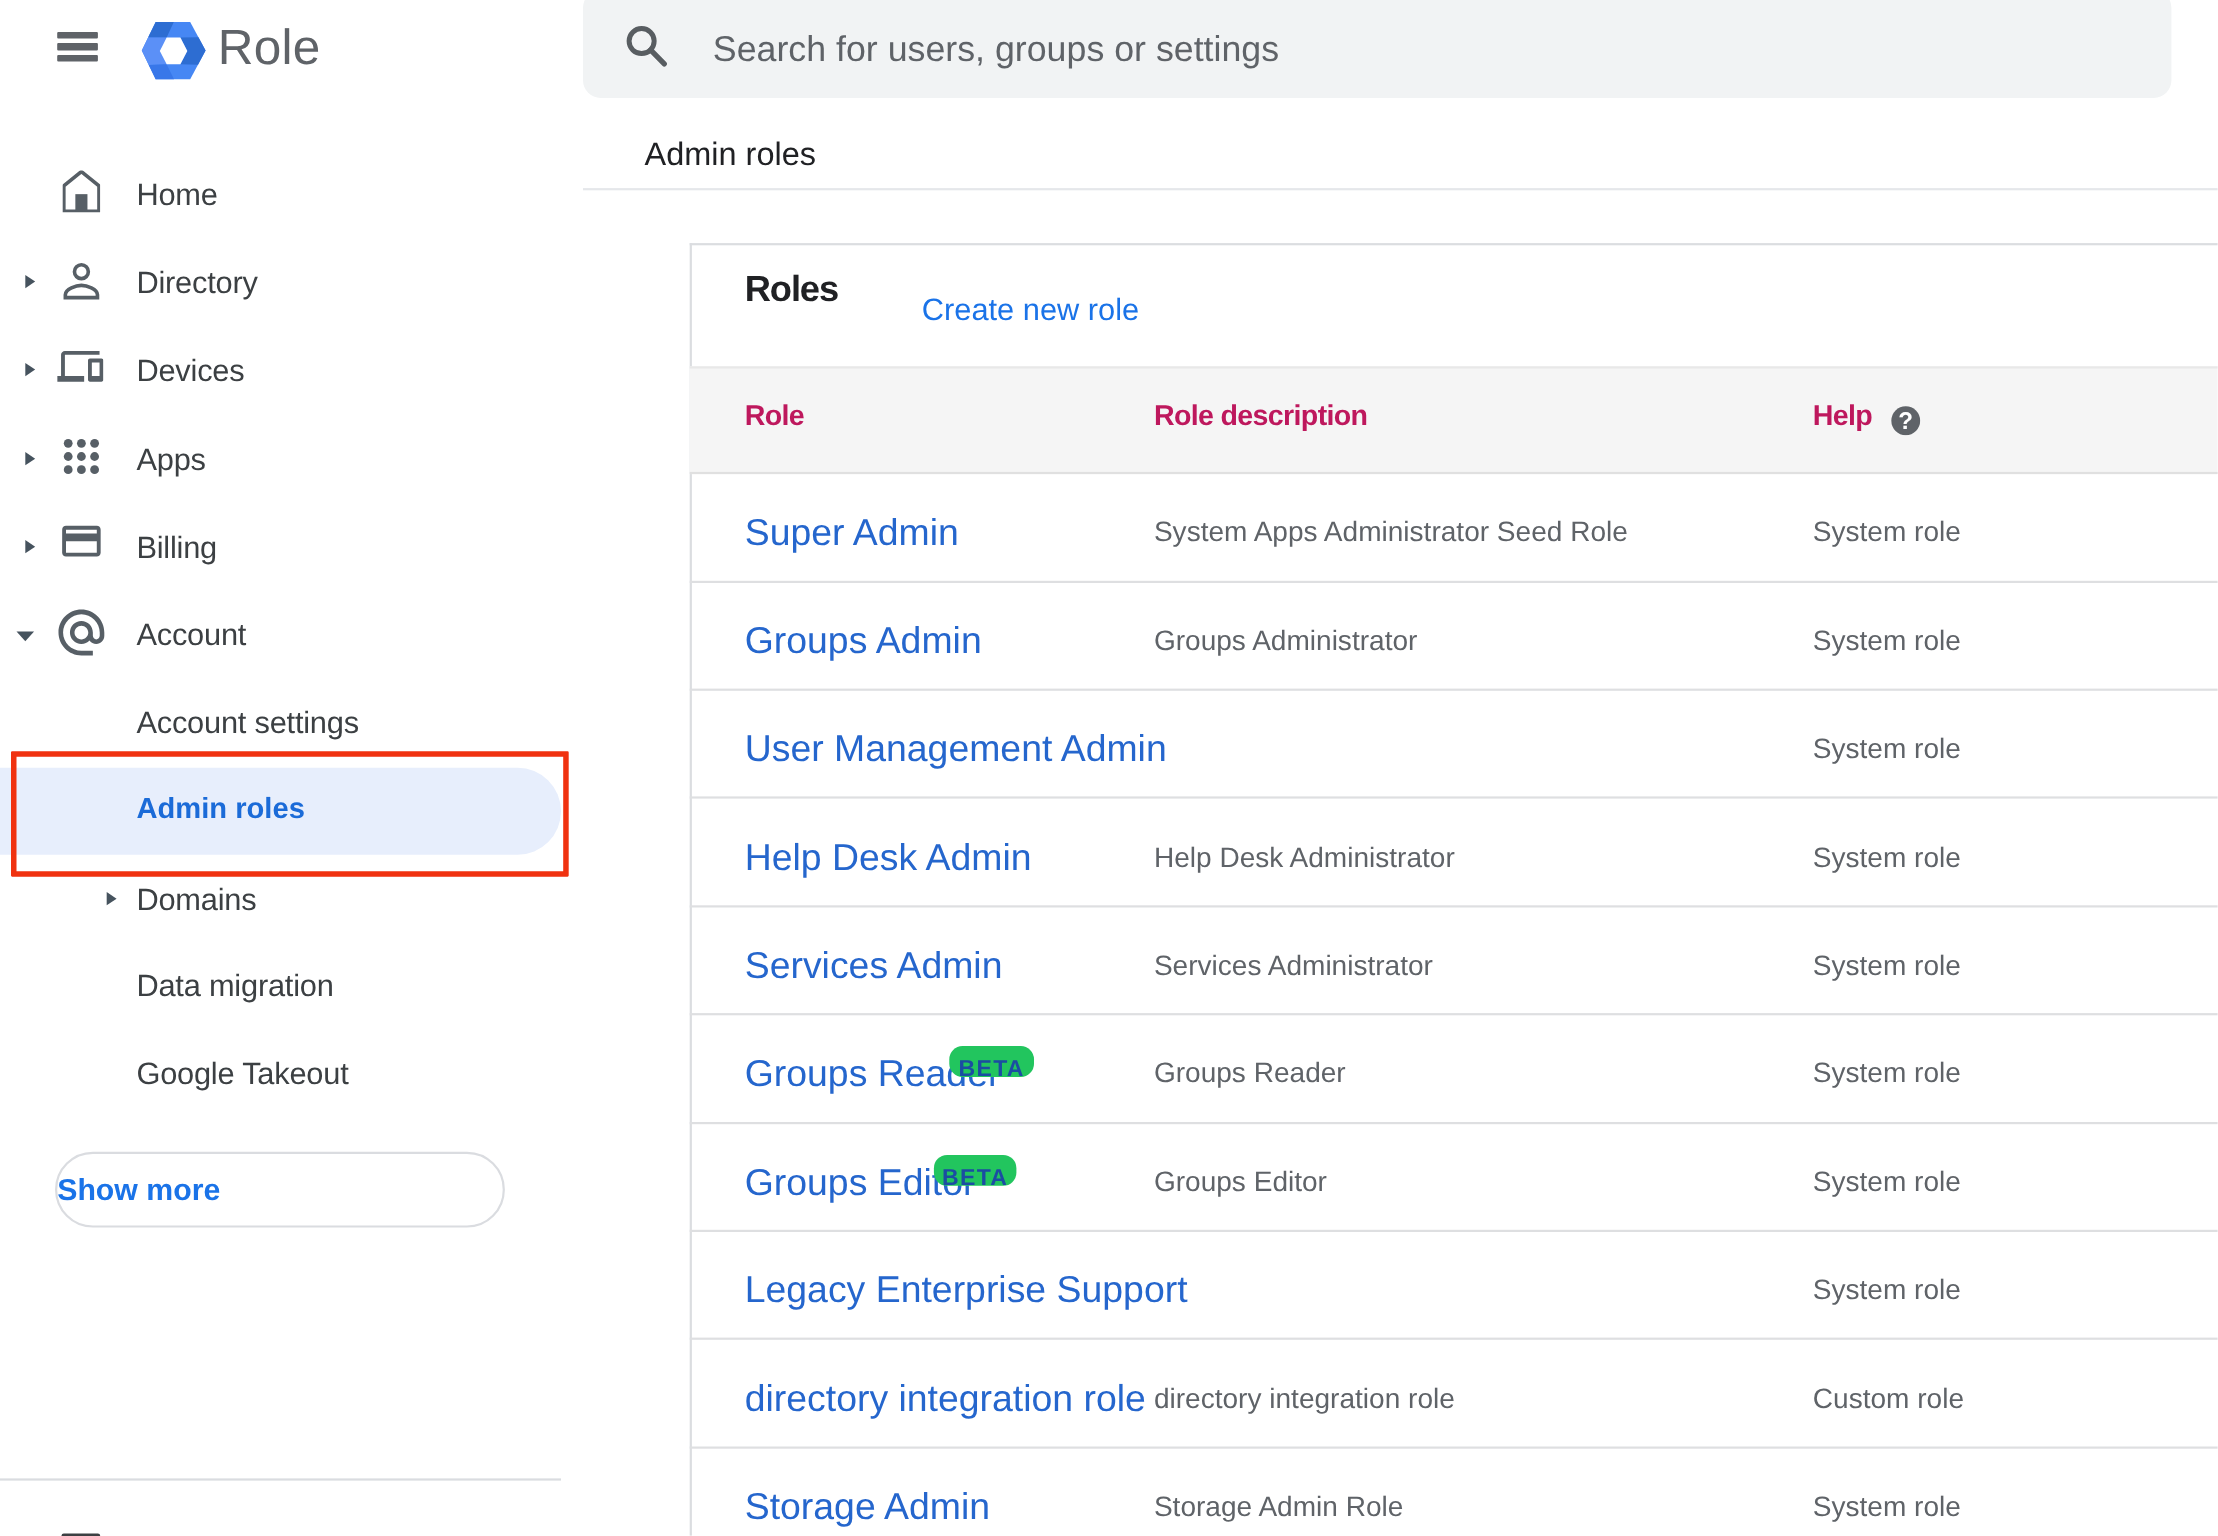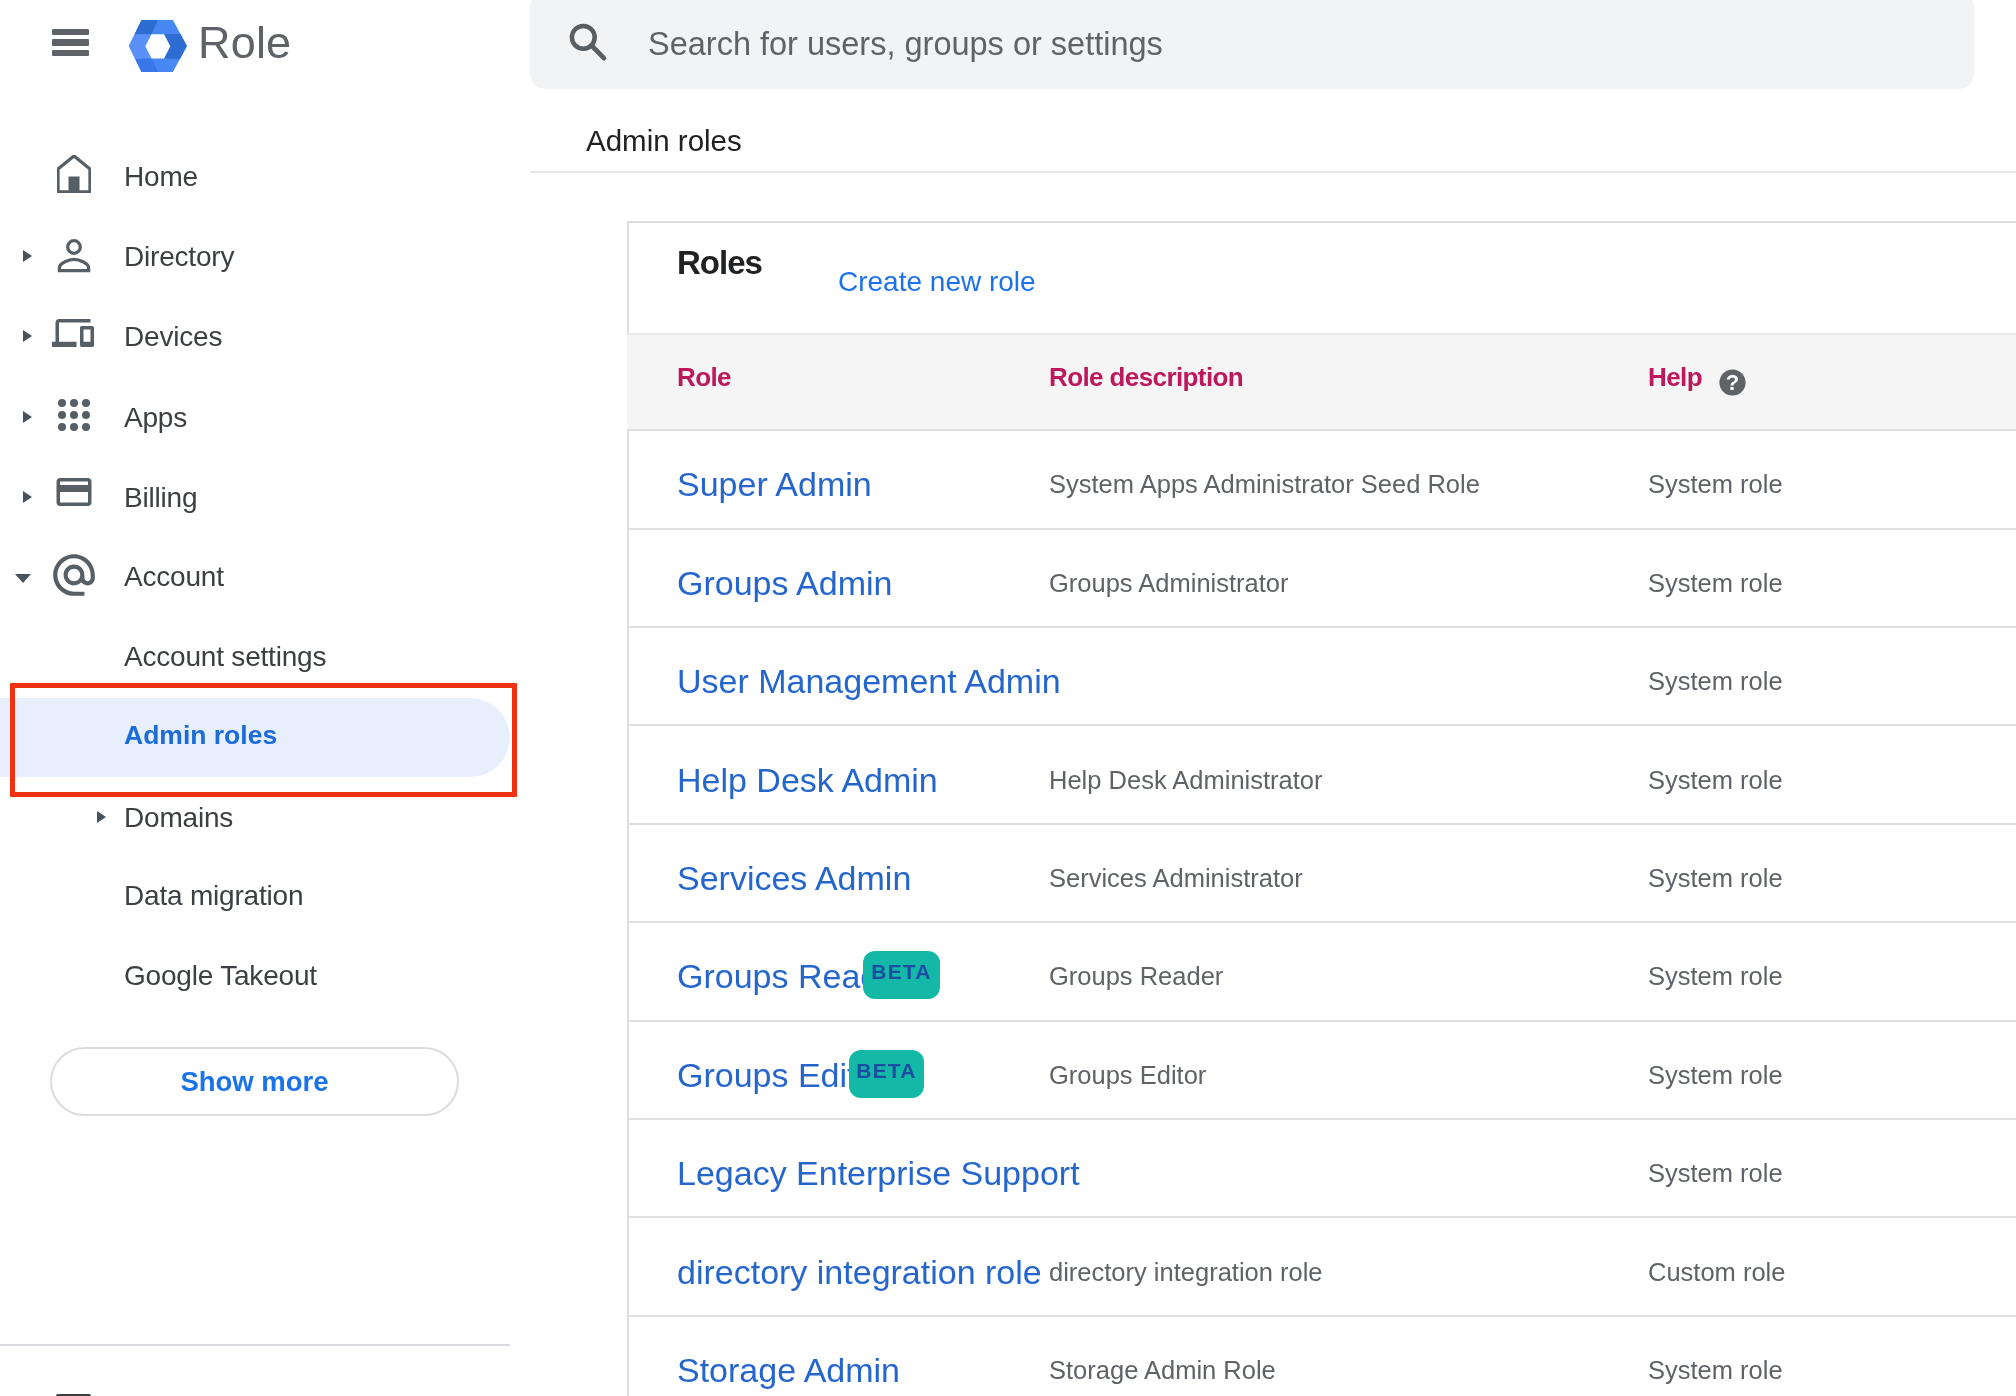--- a/index.html
+++ b/index.html
@@ -17,32 +17,32 @@
     border-left:2px solid #dbdde0; border-top:2px solid #dbdde0; background:#fff; }
   .roles-title { position:absolute; left:677px; top:239px; font-size:33px; letter-spacing:-1px; font-weight:bold; color:#202124; line-height:48px;}
   .createlink { position:absolute; left:838px; top:261px; font-size:28px; color:#1a73e8; line-height:42px; }
   .thead { position:absolute; left:627px; top:333px; width:1389px; height:98px; background:#f5f5f5;
     border-top:2px solid #e8e8e8; border-bottom:2px solid #e0e0e0; }
   .th { position:absolute; font-size:26px; font-weight:bold; color:#be185d; top:360px; line-height:34px; letter-spacing:-0.6px;}
   .row { position:absolute; left:627px; width:1389px; height:98.4px; border-bottom:2px solid #dedfe1; }
   .rlink { position:absolute; left:50px; white-space:nowrap; font-size:34px; color:#2566cd; top:36px; line-height:34px; }
   .rdesc { position:absolute; left:422px; white-space:nowrap; font-size:25.5px; color:#5f6368; top:36px; line-height:34px; }
   .rtype { position:absolute; left:1021px; white-space:nowrap; font-size:25.5px; color:#5f6368; top:36px; line-height:34px; }
-  .beta { position:absolute; height:48px; background:#14b8a6; border-radius:12px; color:#1b4da2;
+  .beta { position:absolute; height:28px; background:#22c55e; border-radius:12px; color:#1b4da2;
     font-size:21px; font-weight:bold; letter-spacing:1.2px; text-align:center; line-height:41px; }
   
   .navtxt { position:absolute; left:124px; font-size:28px; letter-spacing:-0.2px; color:#3c4043; line-height:36px; }
   .tri-r { position:absolute; width:0; height:0; border-top:6.5px solid transparent; border-bottom:6.5px solid transparent; border-left:9.5px solid #46535e; }
   .tri-d { position:absolute; width:0; height:0; border-left:8.8px solid transparent; border-right:8.8px solid transparent; border-top:9.5px solid #46535e; }
   .icon { position:absolute; }
   .pill { position:absolute; left:0; top:697.6px; width:510px; height:79.5px; background:#e7eefc; border-radius:0 40px 40px 0; }
   .pill-txt { position:absolute; left:124px; top:716px; font-size:26.5px; font-weight:bold; color:#1b6bd8; line-height:38px; }
   .redbox { position:absolute; left:10px; top:683px; width:507px; height:113.5px; border:5px solid #f03210; border-radius:1px; }
   .showmore { position:absolute; left:50px; top:1047px; width:409px; height:69px; border:2px solid #dadce0; border-radius:35px; }
-  .showmore span { display:block; text-align:center; font-size:27.5px; font-weight:bold; color:#1a73e8; line-height:66px; }
+  .showmore span { display:block; font-size:27.5px; font-weight:bold; color:#1a73e8; line-height:66px; }
   .sideline { position:absolute; left:0; top:1344px; width:510px; height:2px; background:#dadce0; }
   .botic { position:absolute; left:56px; top:1394px; width:35px; height:3px; background:#3c4043; border-radius:2px 2px 0 0; }
 </style>
 </head>
 <body>
 
 <div class="bar" style="top:29px"></div>
 <div class="bar" style="top:39.4px"></div>
 <div class="bar" style="top:49.7px"></div>
 <svg class="icon" style="left:127px; top:18px" width="61" height="55" viewBox="127 18 61 55">

